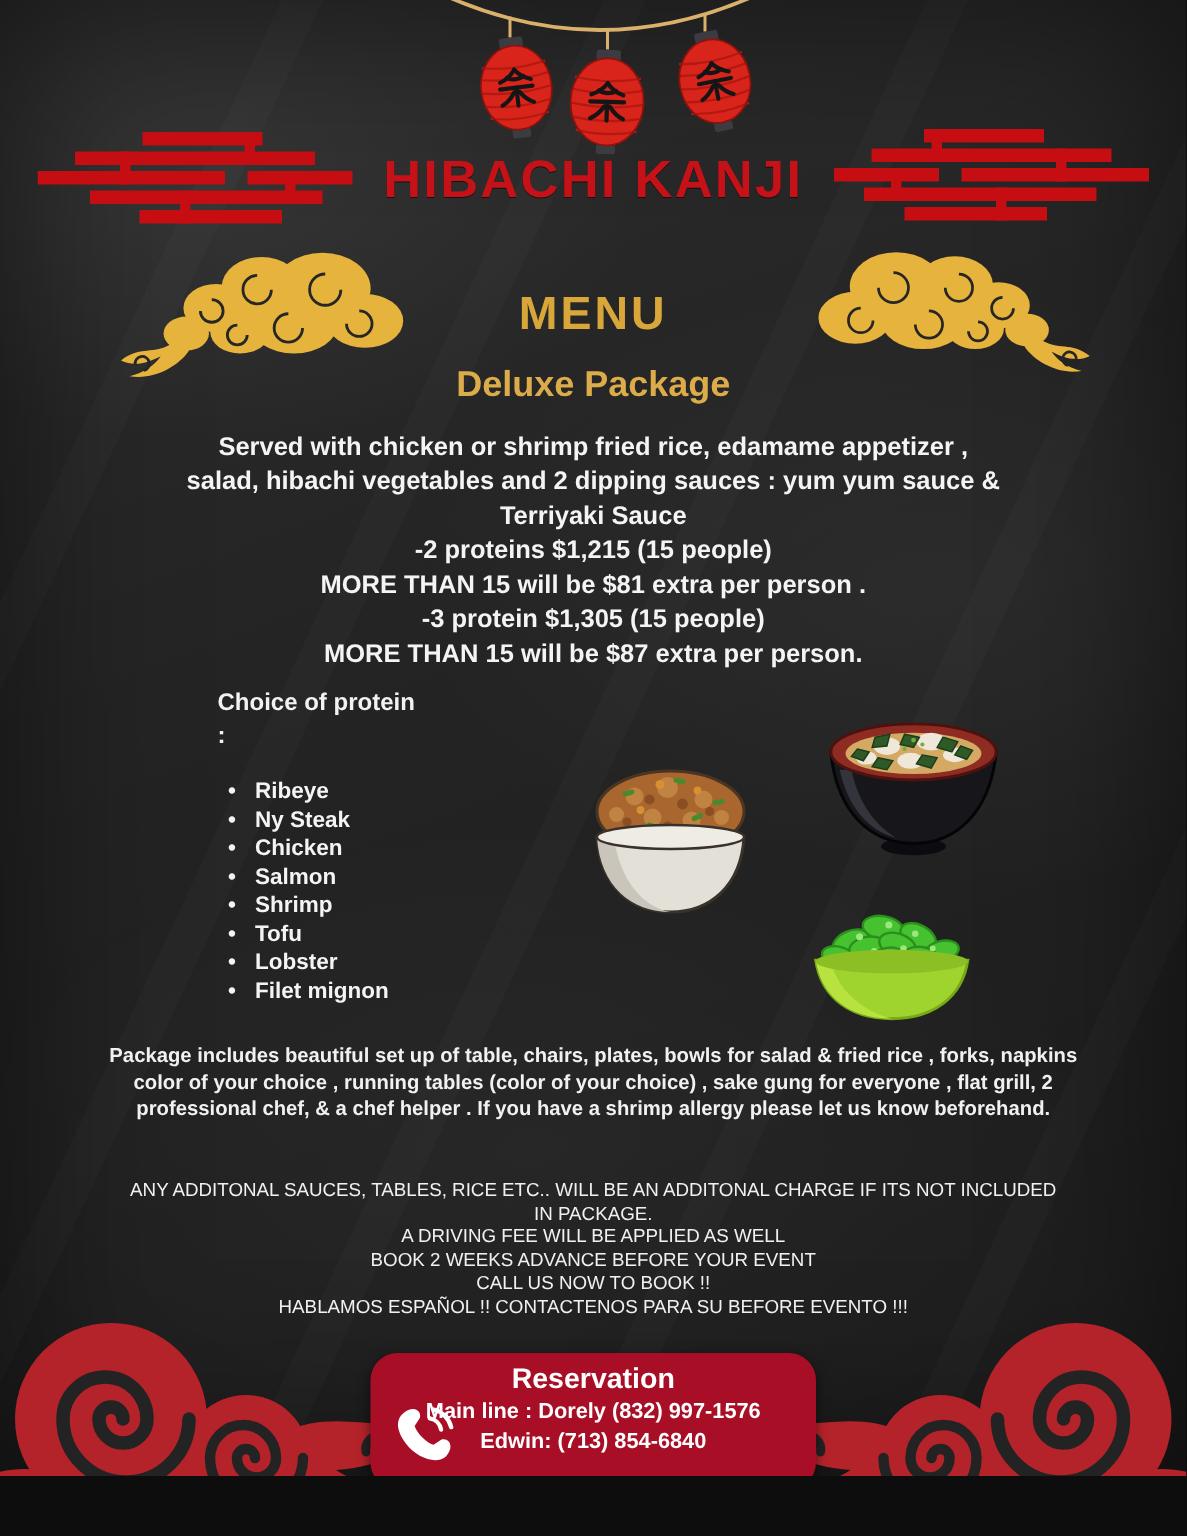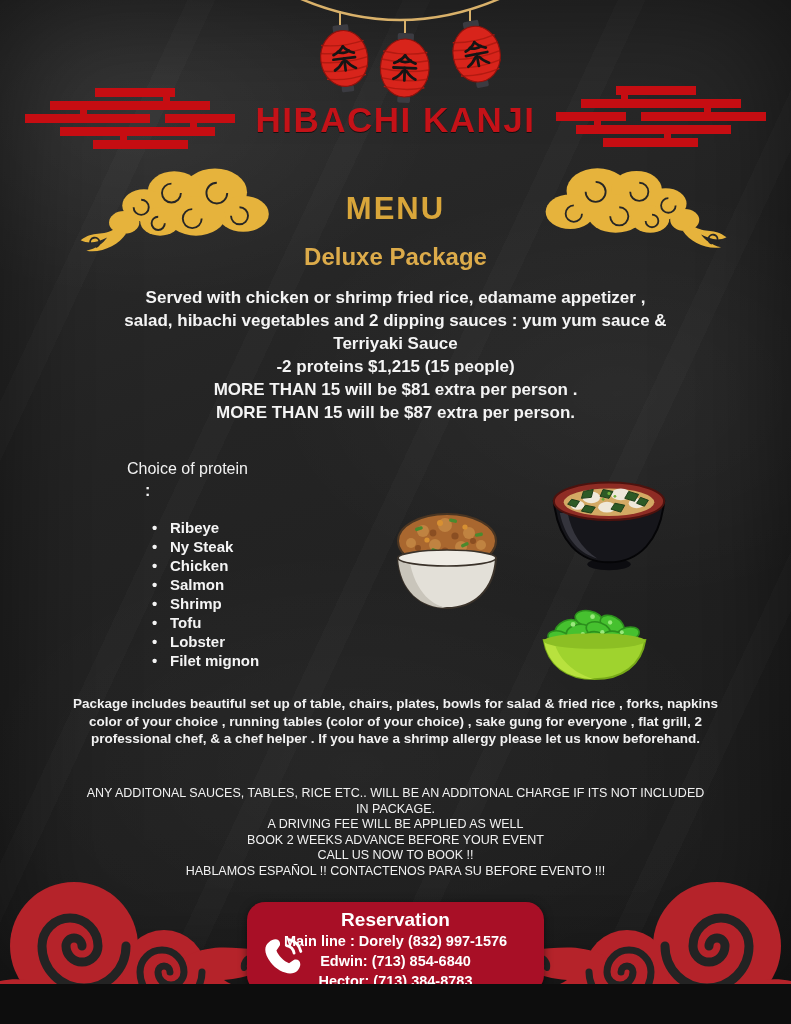--- a/index.html
+++ b/index.html
@@ -15,21 +15,21 @@
     box-shadow:inset 0 0 120px rgba(0,0,0,0.55);
     color:#f2f2f2;
   }
   .abs{position:absolute;}
   .ctr{left:0;right:0;text-align:center;}
   .brand-title{top:100px;font-size:35px;font-weight:800;letter-spacing:1.5px;color:#c41218;
     text-shadow:0 1px 0 rgba(0,0,0,0.6);}
   .menu-title{top:191px;font-size:31px;font-weight:800;letter-spacing:2px;color:#d9a63a;}
   .package-title{top:243px;font-size:24px;font-weight:700;color:#dcab4a;}
   .lines-block{top:286px;font-size:17px;font-weight:700;line-height:23px;color:#f4f4f4;}
-  .choice-heading{left:127px;top:460px;font-size:16px;font-weight:400;}
+  .choice-heading{left:145px;top:460px;font-size:16px;font-weight:700;}
   .choice-colon{left:145px;top:482px;font-size:16px;font-weight:700;}
   ul.proteins{left:152px;top:518px;margin:0;padding:0;list-style:none;}
   ul.proteins li{font-size:15px;font-weight:700;line-height:19px;color:#f4f4f4;padding-left:18px;position:relative;}
   ul.proteins li::before{content:"•";position:absolute;left:0;top:0;color:#f4f4f4;}
   .package-par{top:695px;left:50%;transform:translateX(-50%);width:676px;text-align:center;
     font-size:13.5px;font-weight:700;line-height:17.5px;color:#f1f1f1;}
   .notices{top:786px;left:50%;transform:translateX(-50%);width:632px;text-align:center;
     font-size:12.5px;font-weight:400;line-height:15.5px;color:#f1f1f1;}
   .reservation{left:247px;top:902px;width:297px;height:91px;background:#a80f26;border-radius:18px;
     text-align:center;box-shadow:0 2px 8px rgba(0,0,0,0.5);}
@@ -151,20 +151,21 @@
 
   <div class="abs ctr menu-title">MENU</div>
   <div class="abs ctr package-title">Deluxe Package</div>
 
   <div class="abs ctr lines-block">
     <div>Served with chicken or shrimp fried rice, edamame appetizer ,</div>
     <div>salad, hibachi vegetables and 2 dipping sauces :  yum yum sauce &amp;</div>
     <div>Terriyaki Sauce</div>
     <div>-2 proteins $1,215 (15 people)</div>
     <div>MORE THAN 15 will be $81 extra per person .</div>
+    <div>-3 protein $1,305 (15 people)</div>
     <div>MORE THAN 15 will be $87 extra per person.</div>
   </div>
 
   <div class="abs choice-heading">Choice of protein</div>
   <div class="abs choice-colon">:</div>
 
   <ul class="abs proteins">
     <li>Ribeye</li>
     <li>Ny Steak</li>
     <li>Chicken</li>
@@ -281,16 +282,15 @@
       <use href="#redswirl"></use>
     </svg>
 
   <div class="abs reservation">
     <svg class="res-phone" viewBox="0 0 50 50">
         <use href="#phoneicon"></use>
       </svg>
     <div class="res-title">Reservation</div>
     <div class="res-line">Main line : Dorely (832) 997-1576</div>
     <div class="res-line">Edwin: (713) 854-6840</div>
-    <div class="res-line">Hector: (713) 384-8783</div>
   </div>
 
 </div>
 
 </body></html>

